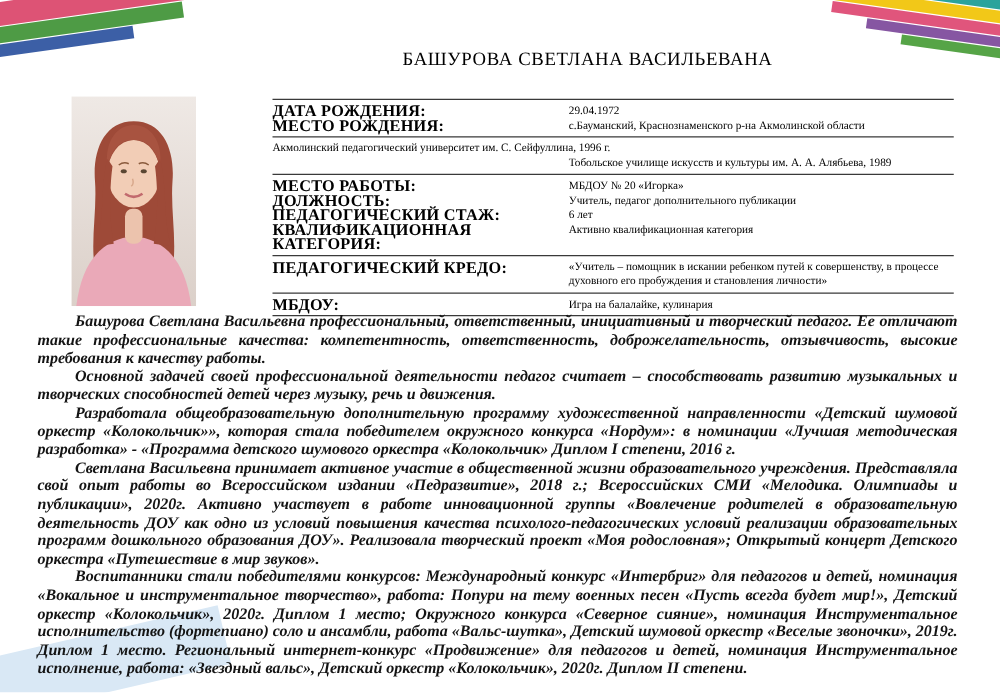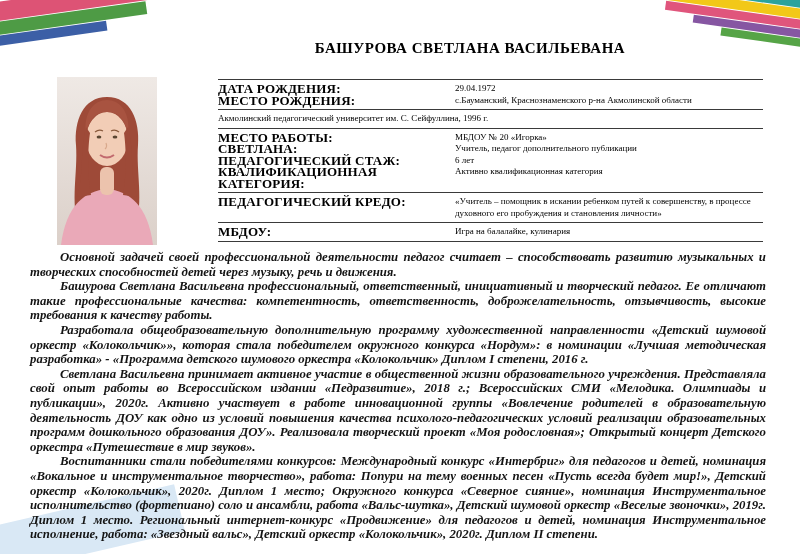--- a/index.html
+++ b/index.html
@@ -19,21 +19,21 @@
   .rr1 { top:-1px; width:220px; height:12px; }
   .rr2 { top:12px; width:190px; height:10px; }
   .rr3 { top:23px; width:160px; height:9px; }
   .rr4 { top:33px; width:132px; height:8px; }
   .rr5 { top:42px; width:104px; height:8px; }
   .rbl { left:-30px; bottom:-26px; width:215px; height:48px;
          transform:rotate(-13deg); transform-origin:0 50%; }
 
   .title {
     position:absolute; top:40px; left:150px; right:10px;
-    text-align:center; font-size:15px; font-weight:bold; letter-spacing:0.5px;
+    text-align:center; font-size:15px; font-weight:normal; letter-spacing:0.5px;
   }
 
   .photo { position:absolute; left:57px; top:77px; width:100px; height:168px; overflow:hidden; }
   .photo svg { display:block; }
 
   .info { position:absolute; left:218px; top:79px; width:545px; }
   .igroup { border-top:1px solid #3a3a3a; padding:3px 0; }
   .igroup.last { border-bottom:1px solid #3a3a3a; }
   .irow { display:flex; }
   .ilabel { flex:0 0 237px; font-weight:bold; font-size:13px; line-height:11.5px; letter-spacing:0.2px; }
@@ -97,29 +97,33 @@
       <div class="irow">
         <div class="ilabel">МЕСТО РОЖДЕНИЯ:</div>
         <div class="ivalue">с.Бауманский, Краснознаменского р-на Акмолинской области</div>
       </div>
     </div>
 
     <div class="igroup">
       <div class="irow">
         <div class="ivalue">Акмолинский педагогический университет им. С. Сейфуллина, 1996 г.</div>
       </div>
+      <div class="irow">
+        <div class="ilabel"></div>
+        <div class="ivalue">Тобольское училище искусств и культуры им. А. А. Алябьева, 1989</div>
+      </div>
     </div>
 
     <div class="igroup">
       <div class="irow">
         <div class="ilabel">МЕСТО РАБОТЫ:</div>
         <div class="ivalue">МБДОУ № 20 «Игорка»</div>
       </div>
       <div class="irow">
-        <div class="ilabel">СВЕТЛАНА:</div>
+        <div class="ilabel">ДОЛЖНОСТЬ:</div>
         <div class="ivalue">Учитель, педагог дополнительного публикации</div>
       </div>
       <div class="irow">
         <div class="ilabel">ПЕДАГОГИЧЕСКИЙ СТАЖ:</div>
         <div class="ivalue">6 лет</div>
       </div>
       <div class="irow">
         <div class="ilabel">КВАЛИФИКАЦИОННАЯ КАТЕГОРИЯ:</div>
         <div class="ivalue">Активно квалификационная категория</div>
       </div>
@@ -135,20 +139,20 @@
     <div class="igroup last">
       <div class="irow">
         <div class="ilabel">МБДОУ:</div>
         <div class="ivalue">Игра на балалайке, кулинария</div>
       </div>
     </div>
 
   </div>
 
   <div class="body-text">
+    <p>Башурова Светлана Васильевна профессиональный, ответственный, инициативный и творческий педагог. Ее отличают такие профессиональные качества: компетентность, ответственность, доброжелательность, отзывчивость, высокие требования к качеству работы.</p>
     <p>Основной задачей своей профессиональной деятельности педагог считает – способствовать развитию музыкальных и творческих способностей детей через музыку, речь и движения.</p>
-    <p>Башурова Светлана Васильевна профессиональный, ответственный, инициативный и творческий педагог. Ее отличают такие профессиональные качества: компетентность, ответственность, доброжелательность, отзывчивость, высокие требования к качеству работы.</p>
     <p>Разработала общеобразовательную дополнительную программу художественной направленности «Детский шумовой оркестр «Колокольчик»», которая стала победителем окружного конкурса «Нордум»: в номинации «Лучшая методическая разработка» - «Программа детского шумового оркестра «Колокольчик» Диплом I степени, 2016 г.</p>
     <p>Светлана Васильевна принимает активное участие в общественной жизни образовательного учреждения. Представляла свой опыт работы во Всероссийском издании «Педразвитие», 2018 г.; Всероссийских СМИ «Мелодика. Олимпиады и публикации», 2020г. Активно участвует в работе инновационной группы «Вовлечение родителей в образовательную деятельность ДОУ как одно из условий повышения качества психолого-педагогических условий реализации образовательных программ дошкольного образования ДОУ». Реализовала творческий проект «Моя родословная»; Открытый концерт Детского оркестра «Путешествие в мир звуков».</p>
     <p>Воспитанники стали победителями конкурсов: Международный конкурс «Интербриг» для педагогов и детей, номинация «Вокальное и инструментальное творчество», работа: Попури на тему военных песен «Пусть всегда будет мир!», Детский оркестр «Колокольчик», 2020г. Диплом 1 место; Окружного конкурса «Северное сияние», номинация Инструментальное исполнительство (фортепиано) соло и ансамбли, работа «Вальс-шутка», Детский шумовой оркестр «Веселые звоночки», 2019г. Диплом 1 место. Региональный интернет-конкурс «Продвижение» для педагогов и детей, номинация Инструментальное исполнение, работа: «Звездный вальс», Детский оркестр «Колокольчик», 2020г. Диплом II степени.</p>
   </div>
 
 </div>
 
 </body></html>

